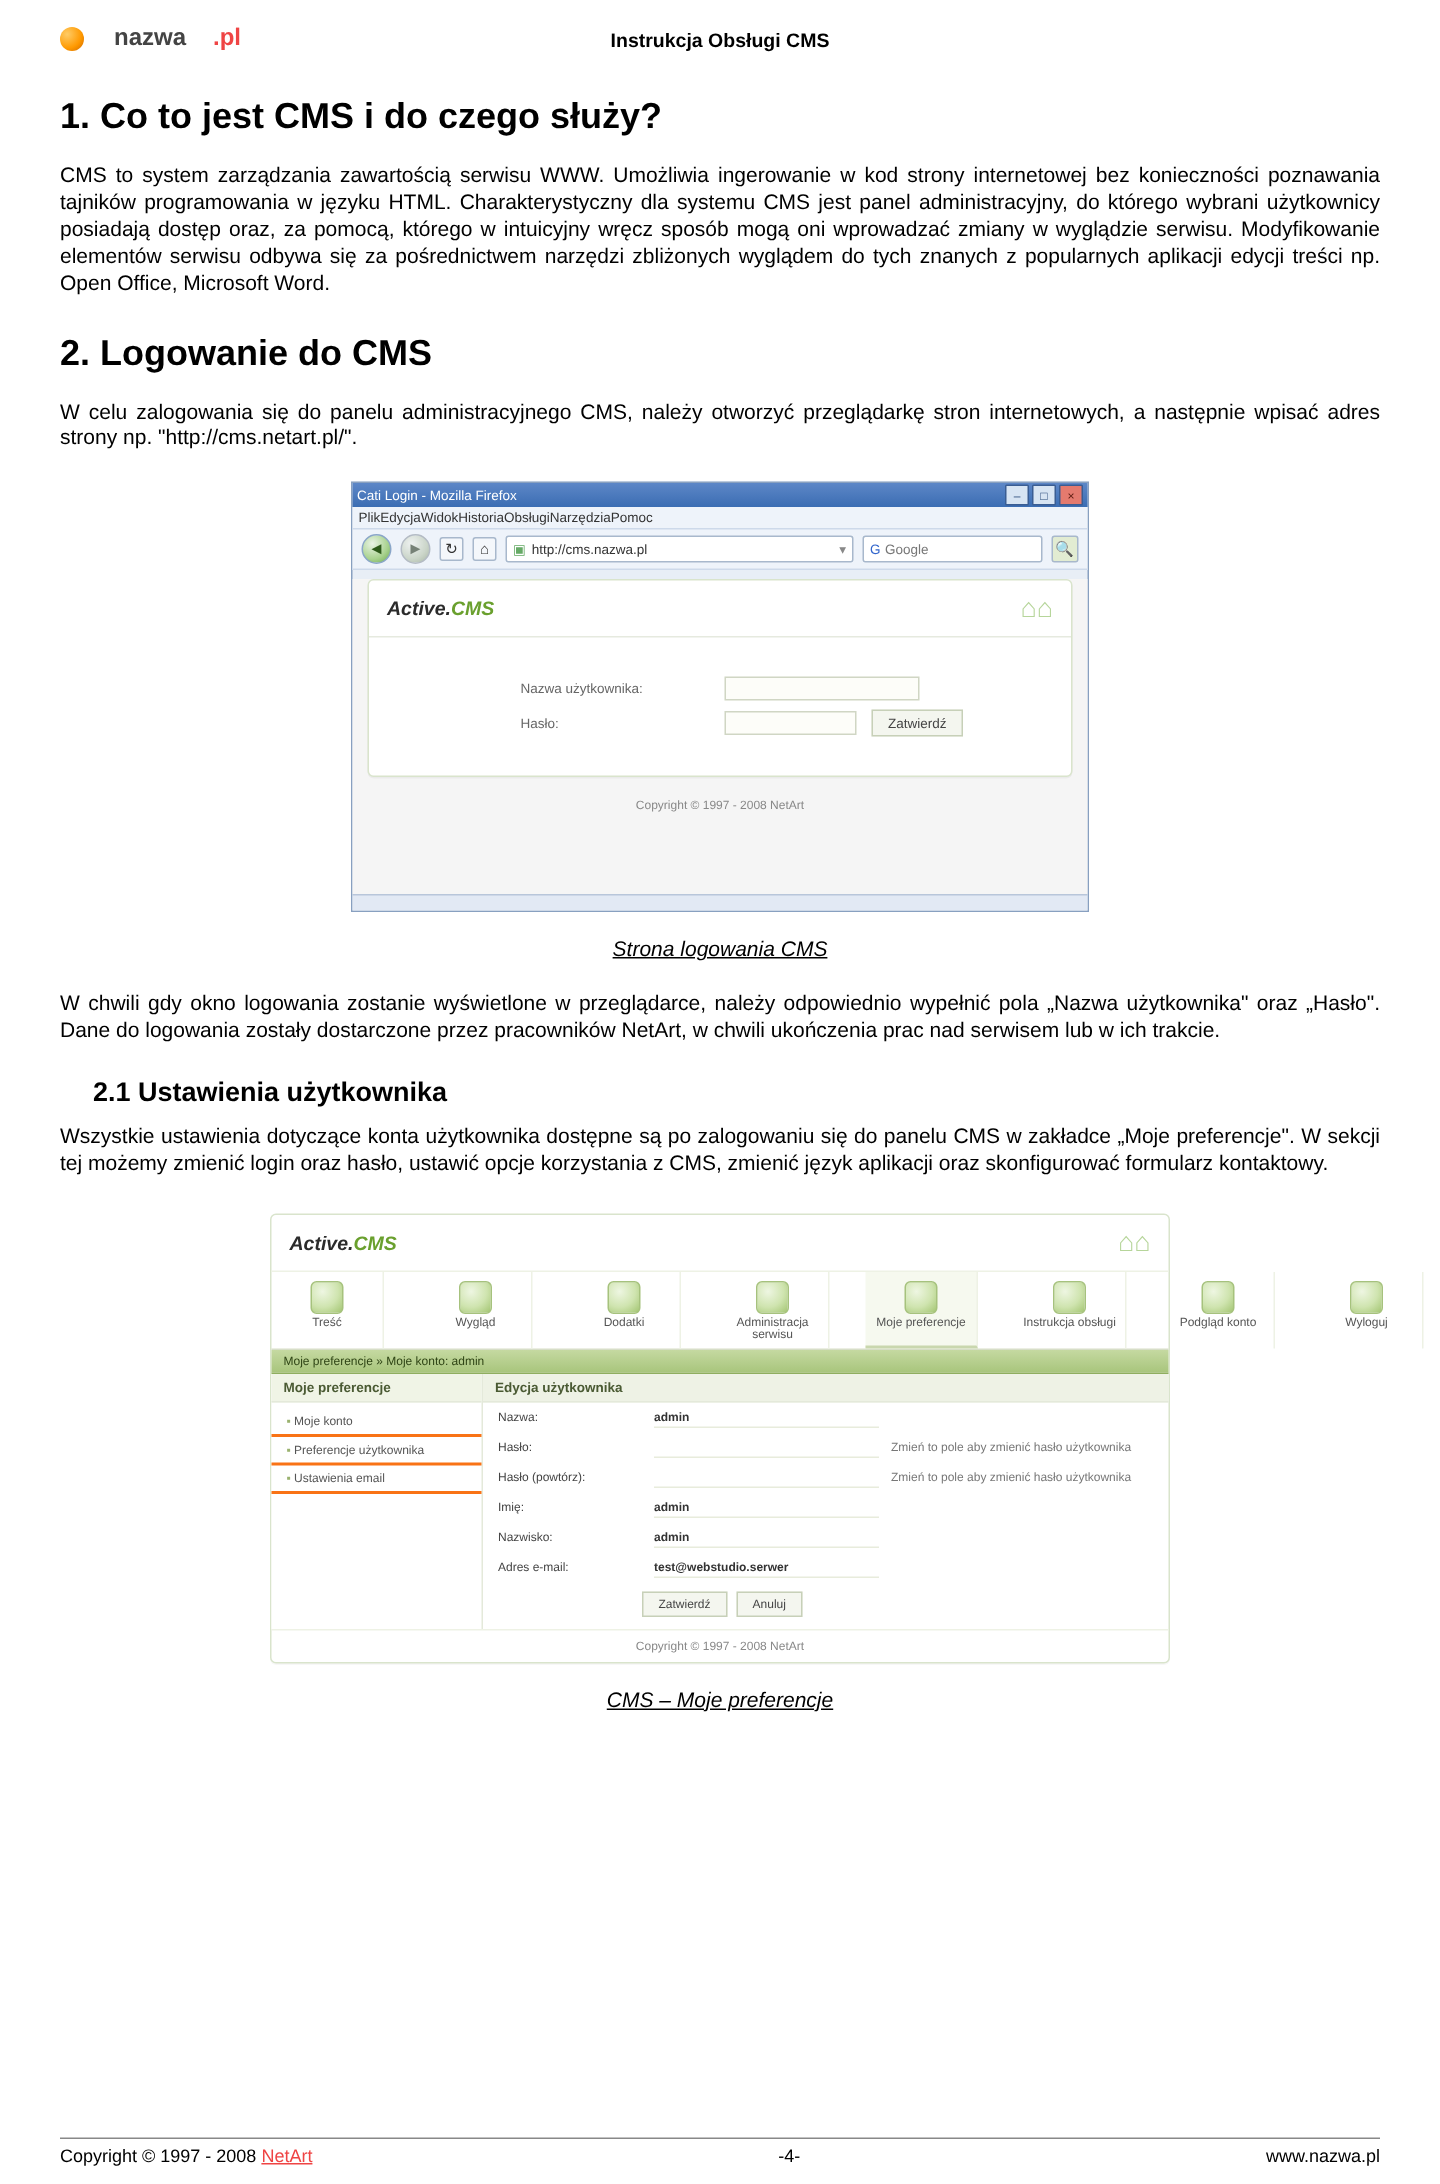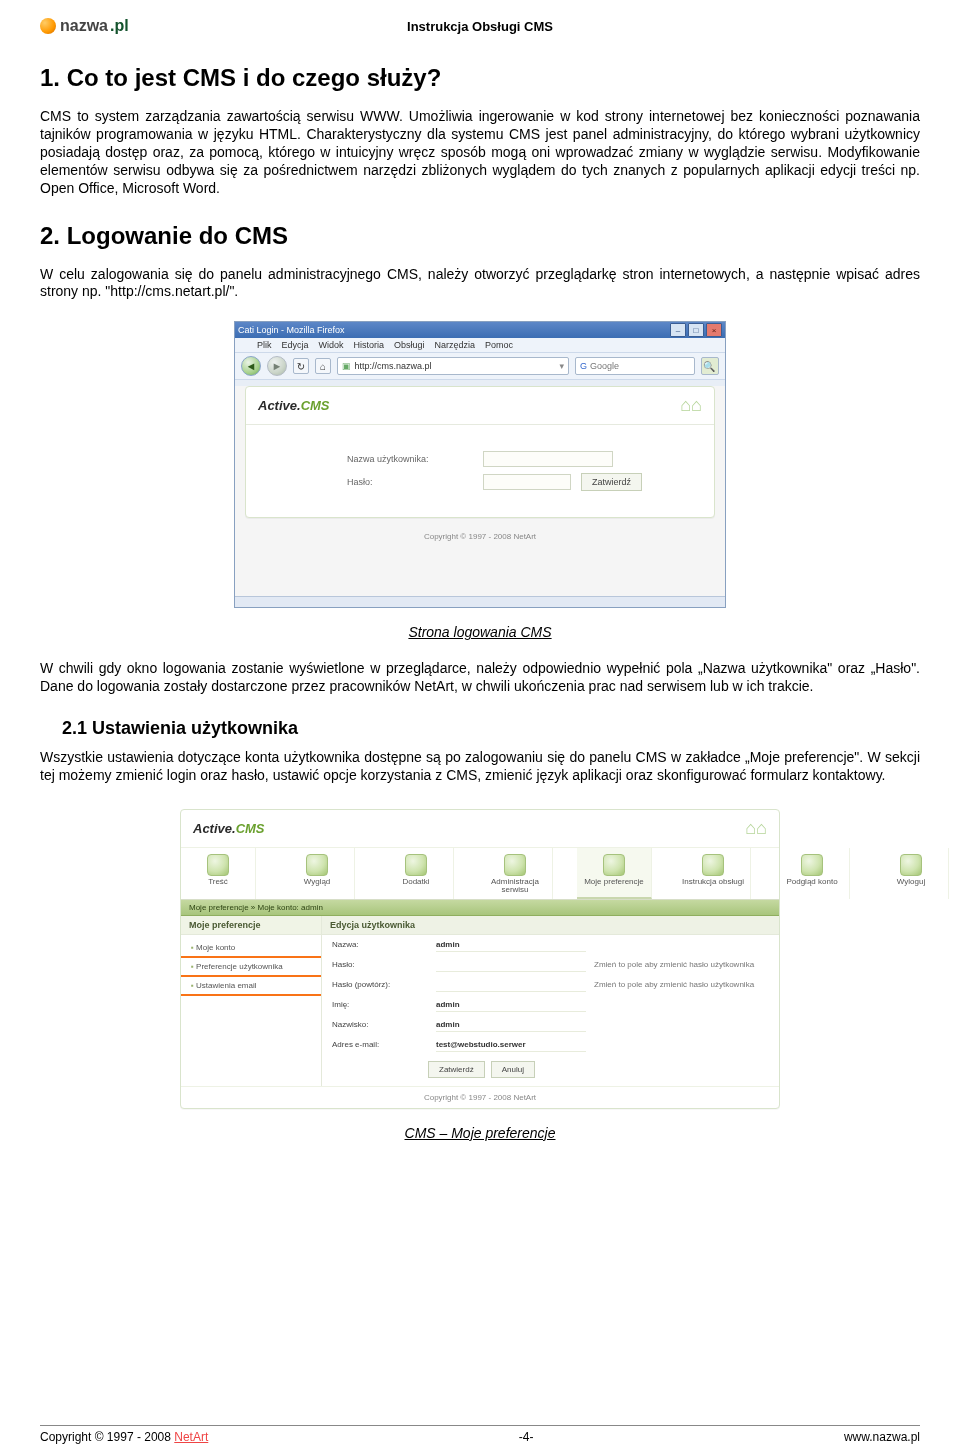--- a/index.html
+++ b/index.html
@@ -21,31 +21,31 @@
     align-items: center;
     height: 20px;
     margin-bottom: 28px;
     position: relative;
   }
   .logo {
     font-weight: bold;
     font-size: 16px;
     display: flex;
     align-items: center;
-    gap: 2px;
+    gap: 18px;
     justify-content: center;
   }
   .logo .globe {
     width: 16px; height: 16px; border-radius: 50%;
     background: radial-gradient(circle at 30% 30%, #ffcc66, #ff9900 60%, #cc6600);
     display: inline-block;
     margin-right: 2px;
   }
   .logo .nazwa { color: #444; font-weight: 800; }
-  .logo .pl { color: #14532d; font-weight: 800; }
+  .logo .pl { color: #ef4444; font-weight: 800; }
   .header-title {
     position: absolute;
     left: 0; right: 0;
     text-align: center;
     font-weight: bold;
     font-size: 13px;
   }
   h1.sec {
     font-size: 24px;
     font-weight: 700;
@@ -91,21 +91,21 @@
     font-size: 9px;
   }
   .ff-titlebar .winbtns { display: flex; gap: 2px; }
   .ff-titlebar .wb {
     width: 14px; height: 12px; background: #d7e4f3; border: 1px solid #3a5d93;
     border-radius: 1px; display:flex; align-items:center; justify-content:center;
     font-size:8px; color:#2a4a7a;
   }
   .ff-titlebar .wb.close { background:#e47a6e; color:#5a1a10; }
   .ff-menubar {
-    display: flex; gap: 10px; padding: 2px 22px; background: #eef3fa;
+    display: flex; padding: 2px 4px; background: #eef3fa;
   }
   .ff-toolbar {
     display: flex; align-items: center; gap: 6px; padding: 3px 6px;
     background: #eef3fa; border-top:1px solid #cdd9ea; border-bottom:1px solid #cdd9ea;
   }
   .ff-toolbar .arrow {
     width: 18px; height: 18px; border-radius: 50%; border:1px solid #8aa6c8;
     background: radial-gradient(circle at 35% 30%, #eaf3e6, #a8d28e 60%, #6aa84f);
     display:inline-flex; align-items:center; justify-content:center; color:#2d5a1a; font-size:11px;
   }

